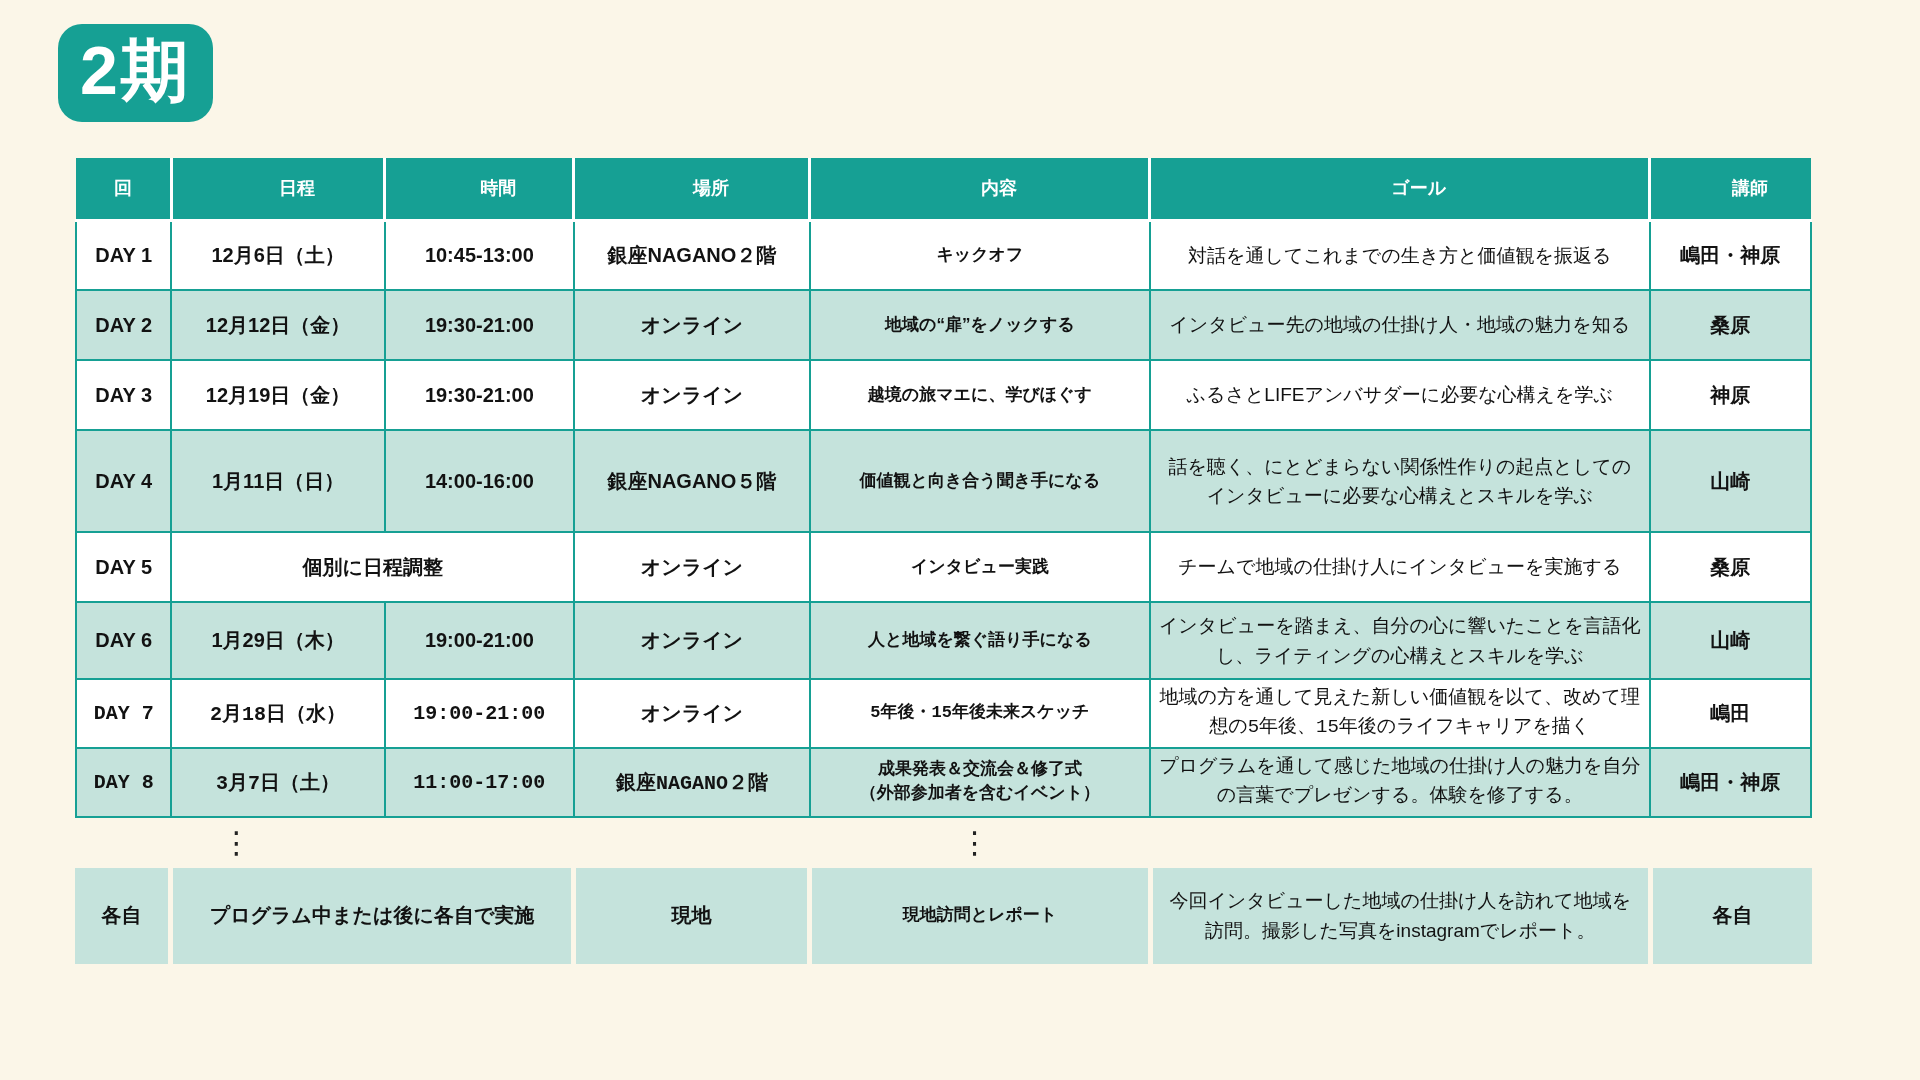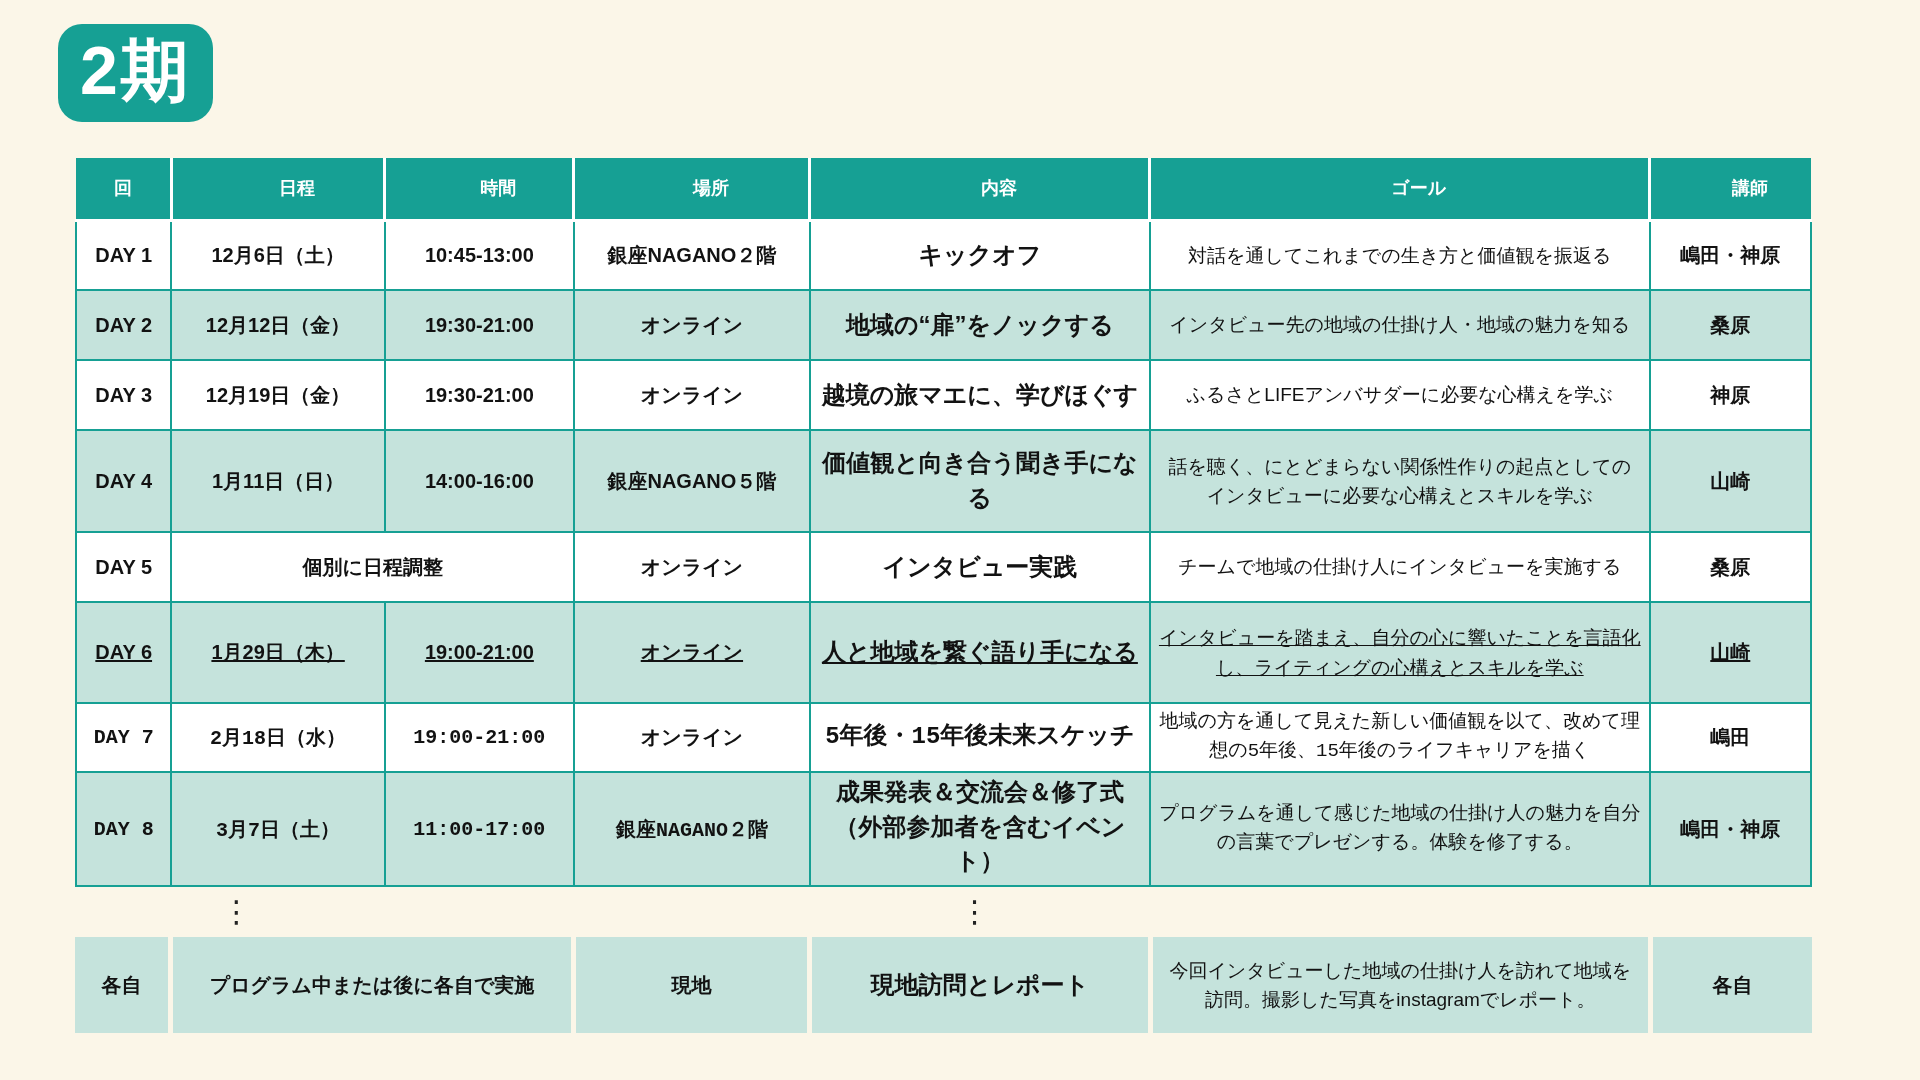--- a/index.html
+++ b/index.html
@@ -40,24 +40,24 @@
     border:none;border-bottom:3px solid #ffffff;
   }
   .sched th + th{border-left:3px solid #ffffff;padding-left:39px;}
   .sched td{
     border:2px solid var(--teal);
     text-align:center;vertical-align:middle;
     padding:4px 8px;
   }
   .row-white td{background:#ffffff;}
   .row-teal td{background:var(--light);}
-  .h70{height:70px;} .h102{height:102px;} .h98{height:101px;text-decoration:underline;} .h95{height:68px;font-family:Liberation Mono, monospace;}
+  .h70{height:70px;} .h102{height:102px;} .h98{height:77px;} .h95{height:68px;font-family:Liberation Mono, monospace;}
   .c-day{font-weight:bold;font-size:20px;}
   .c-date,.c-time,.c-place,.c-inst{font-weight:bold;font-size:20px;}
-  .c-content{font-weight:bold;font-size:24px;white-space:pre-line;line-height:1.45;}
+  .c-content{font-weight:bold;font-size:17px;white-space:pre-line;line-height:1.45;}
   .c-goal{font-weight:normal;font-size:19px;line-height:1.55;padding:6px 16px;}
   .ellipsis-zone{position:relative;height:50px;}
   .vdots{
     position:absolute;top:50%;transform:translate(-50%,-50%);
     font-size:30px;line-height:1;color:#222;font-family:"DejaVu Sans",sans-serif;
   }
   .vdots.d1{left:9.3%;}
   .vdots.d2{left:51.8%;}
   .extra td{
     background:var(--light);

